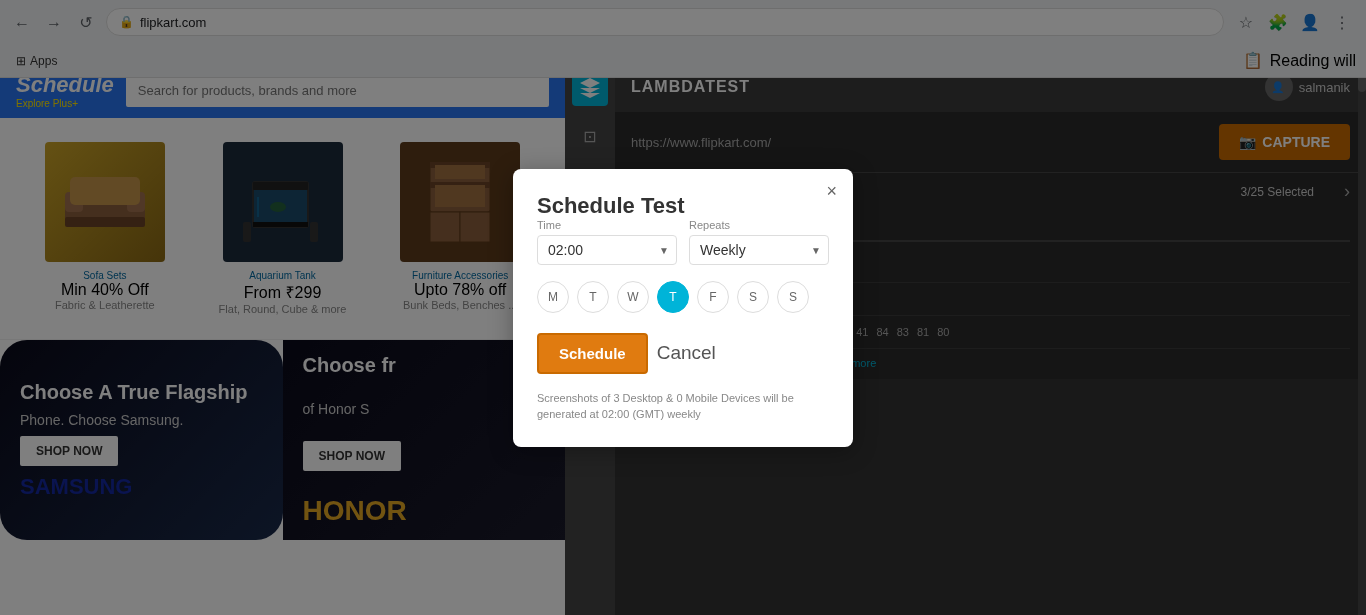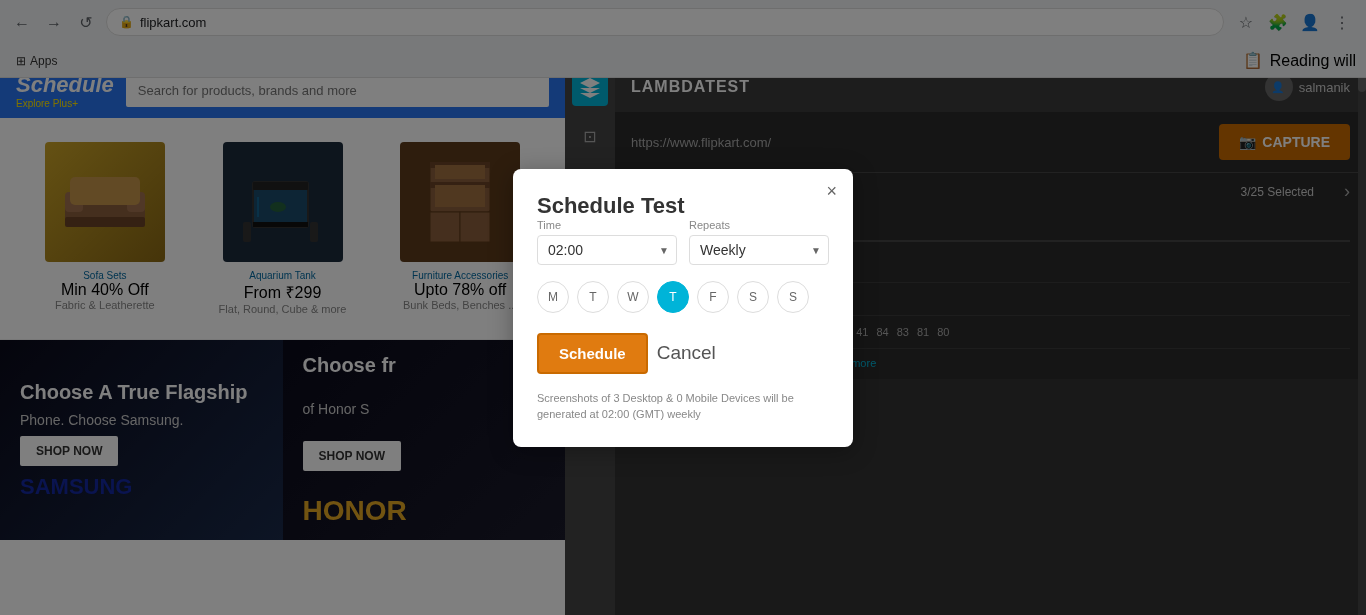--- a/index.html
+++ b/index.html
@@ -218,21 +218,21 @@
     .schedule-btn {
       background: #e07b10; color: white; border: 2px solid #c96a00;
       padding: 10px 20px; font-size: 15px; font-weight: bold; border-radius: 4px;
       cursor: pointer;
     }
     .cancel-btn {
       background: none; border: none; font-size: 19px; color: #555; cursor: pointer;
     }
     .modal-note { font-size: 11px; color: #888; line-height: 1.5; }
 
-    .samsung-promo { background: linear-gradient(135deg, #0d0d2b 60%, #1a2a4a 100%); }
+    .samsung-promo { background: linear-gradient(135deg, #0d0d2b 60%, #1a2a4a 100%); border-radius: 27px; }
     .honor-promo { background: linear-gradient(135deg, #0d0d2b 60%, #2a2a1a 100%); }
   </style>
 </head>
 <body>
 
 <div class="browser-chrome">
   <div class="browser-toolbar">
     <button class="browser-nav-btn">←</button>
     <button class="browser-nav-btn">→</button>
     <button class="browser-nav-btn">↺</button>

